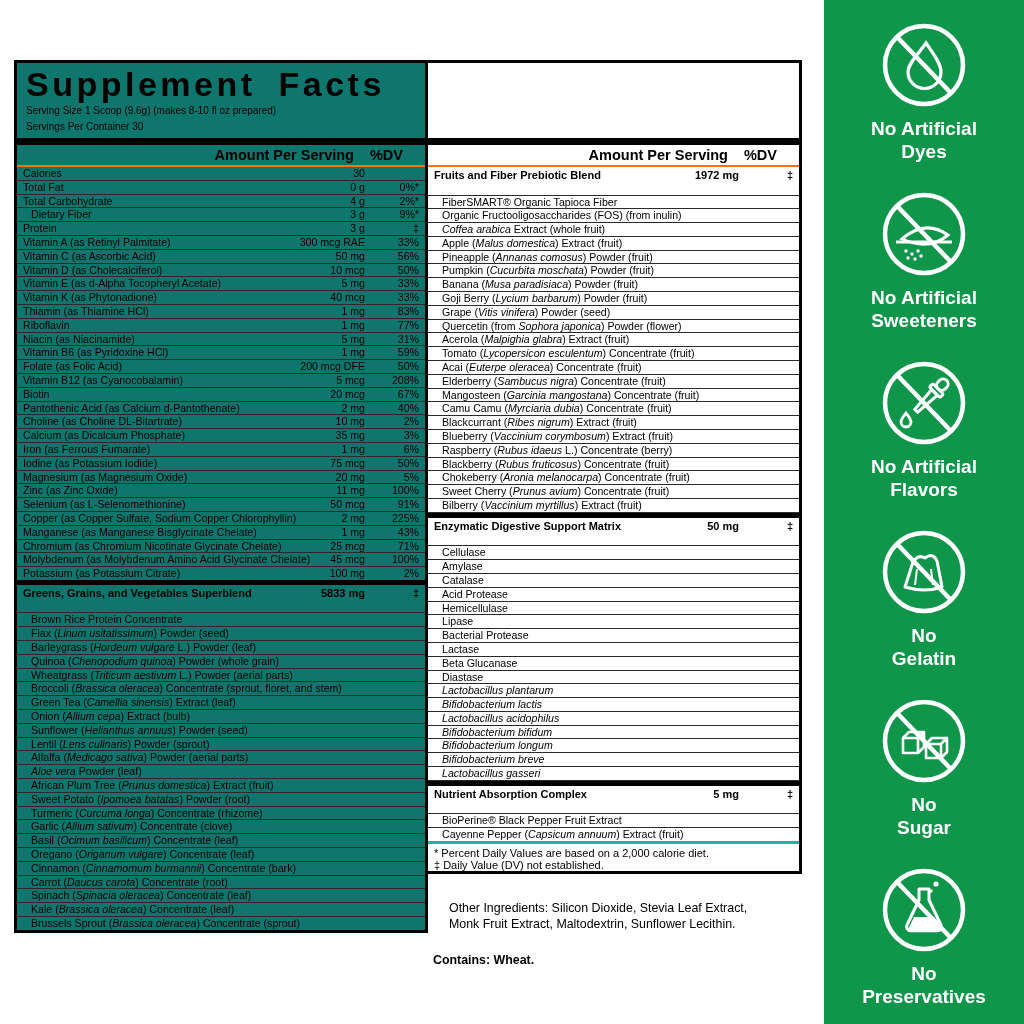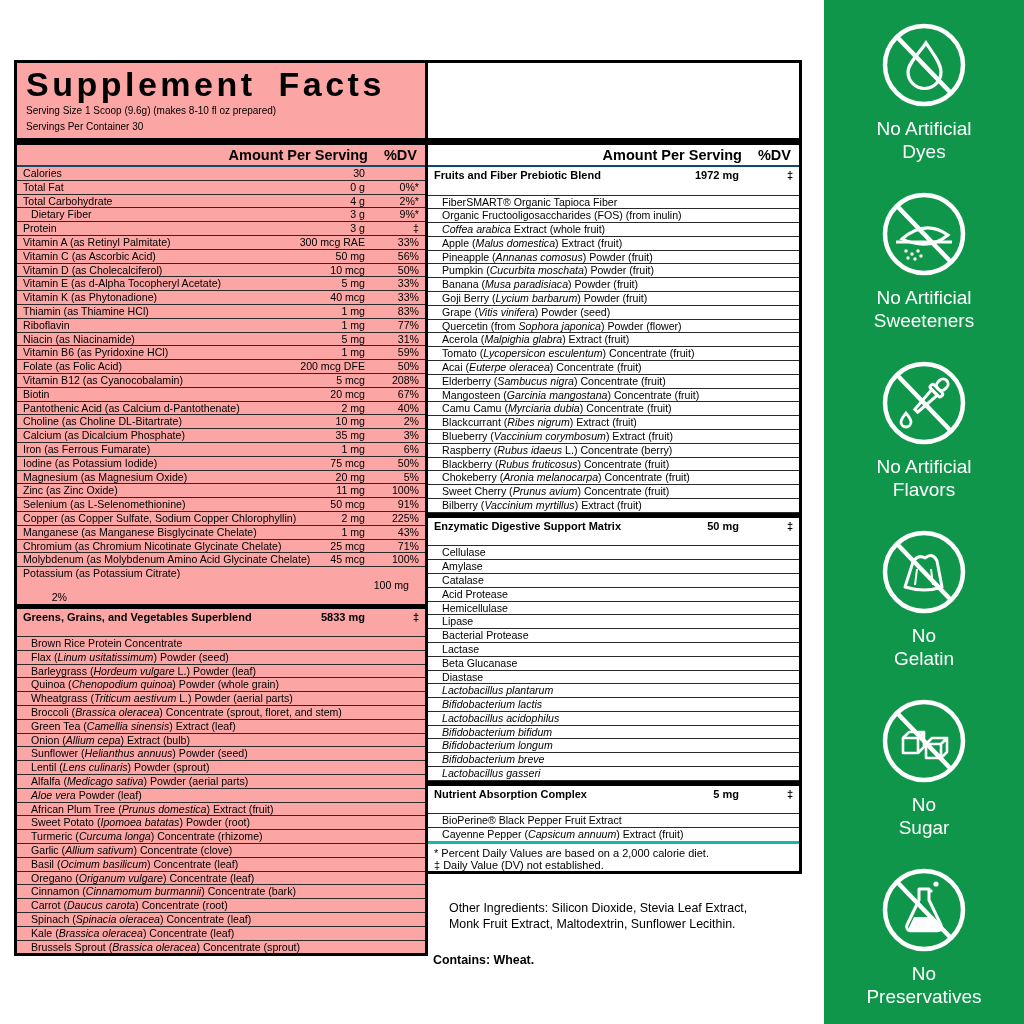--- a/index.html
+++ b/index.html
@@ -1,40 +1,40 @@
 <!DOCTYPE html>
 <html><head>
 <meta charset="utf-8">
 <style>
   html,body{margin:0;padding:0;}
   body{width:1024px;height:1024px;position:relative;background:#ffffff;overflow:hidden;
        font-family:"Liberation Sans", sans-serif;color:#000;}
 
   
   .facts{position:absolute;left:14px;top:60px;display:flex;align-items:flex-start;}
-  .box-left{width:414px;border:3px solid #000;box-sizing:border-box;background:#fca5a5;}
+  .box-left{width:414px;border:3px solid #000;box-sizing:border-box;background:#0f766e;}
   .col-right-wrap{width:377px;margin-left:-3px;}
   .box-right{border:3px solid #000;box-sizing:border-box;background:#fff;}
 
   .title-block{height:75px;padding:3px 9px 0;box-sizing:border-box;overflow:hidden;}
   .title{font-size:34px;font-weight:700;letter-spacing:3.5px;word-spacing:10px;line-height:37px;white-space:nowrap;}
   .serving{font-size:10px;line-height:16px;}
   .rt-spacer{height:75px;}
 
   .bar-lg{height:7px;background:#000;}
   .bar-sm{height:5px;background:#000;}
 
   .hdr-row{display:flex;align-items:baseline;font-weight:700;font-size:14.5px;
-           padding:2px 8px 2px;border-bottom:2px solid #0c4a6e;}
+           padding:2px 22px 2px;border-bottom:2px solid #f97316;}
   .hdr-amt{margin-left:auto;padding-right:16px;}
   .hdr-dv{text-align:center;}
 
   .nrow{display:flex;align-items:baseline;padding:1px 6px 0;border-bottom:1px solid #2a2a2a;
         font-size:10.6px;line-height:11.8px;}
-  .nrow:last-child{border-bottom:none;flex-direction:column;}
+  .nrow:last-child{border-bottom:none;}
   .nrow .lbl{white-space:nowrap;}
   .nrow .lbl.ind{padding-left:8px;}
   .nrow .amt{margin-left:auto;padding-right:10px;white-space:nowrap;}
   .nrow .dv{width:44px;text-align:right;white-space:nowrap;}
   .ing .lbl{padding-left:8px;}
 
   .sect-hd{display:flex;align-items:baseline;font-weight:700;font-size:11px;line-height:12.5px;
            padding:2px 6px 13px;border-bottom:1px solid #2a2a2a;}
   .sect-hd .amt{margin-left:auto;padding-right:10px;}
   .sect-hd .dv{width:44px;text-align:right;}
@@ -46,21 +46,21 @@
   .below-box p{margin:16px;}
 
   i{font-style:italic;}
 
   
   .sidebar{position:absolute;left:824px;top:0;width:200px;height:1024px;background:#0f964a;
            display:flex;flex-direction:column;justify-content:space-between;
            align-items:center;padding:20px 0 16px;box-sizing:border-box;}
   .badge{display:flex;flex-direction:column;align-items:center;}
   .badge svg{display:block;}
-  .badge-label{margin-top:7px;text-align:center;color:#fff;font-weight:400;font-size:19px;line-height:23px;}
+  .badge-label{margin-top:7px;text-align:center;color:#fff;font-weight:700;font-size:19px;line-height:23px;}
 </style>
 </head>
 <body>
 
 <div class="facts">
   <div class="box-left">
     <div class="title-block">
       <div class="title">Supplement Facts</div>
       <div class="serving">Serving Size 1 Scoop (9.6g) (makes 8-10 fl oz prepared)</div>
       <div class="serving">Servings Per Container 30</div>

